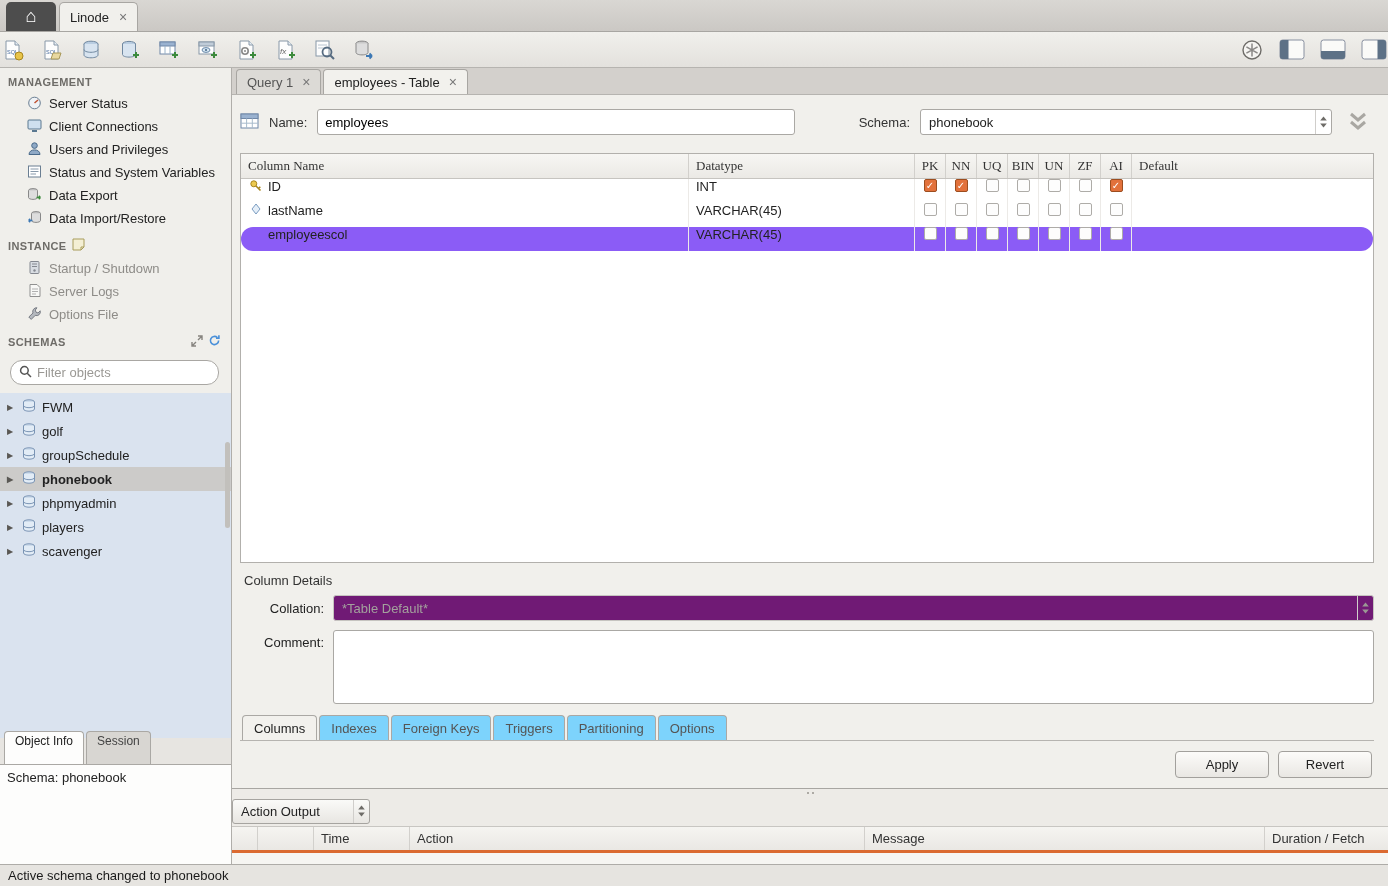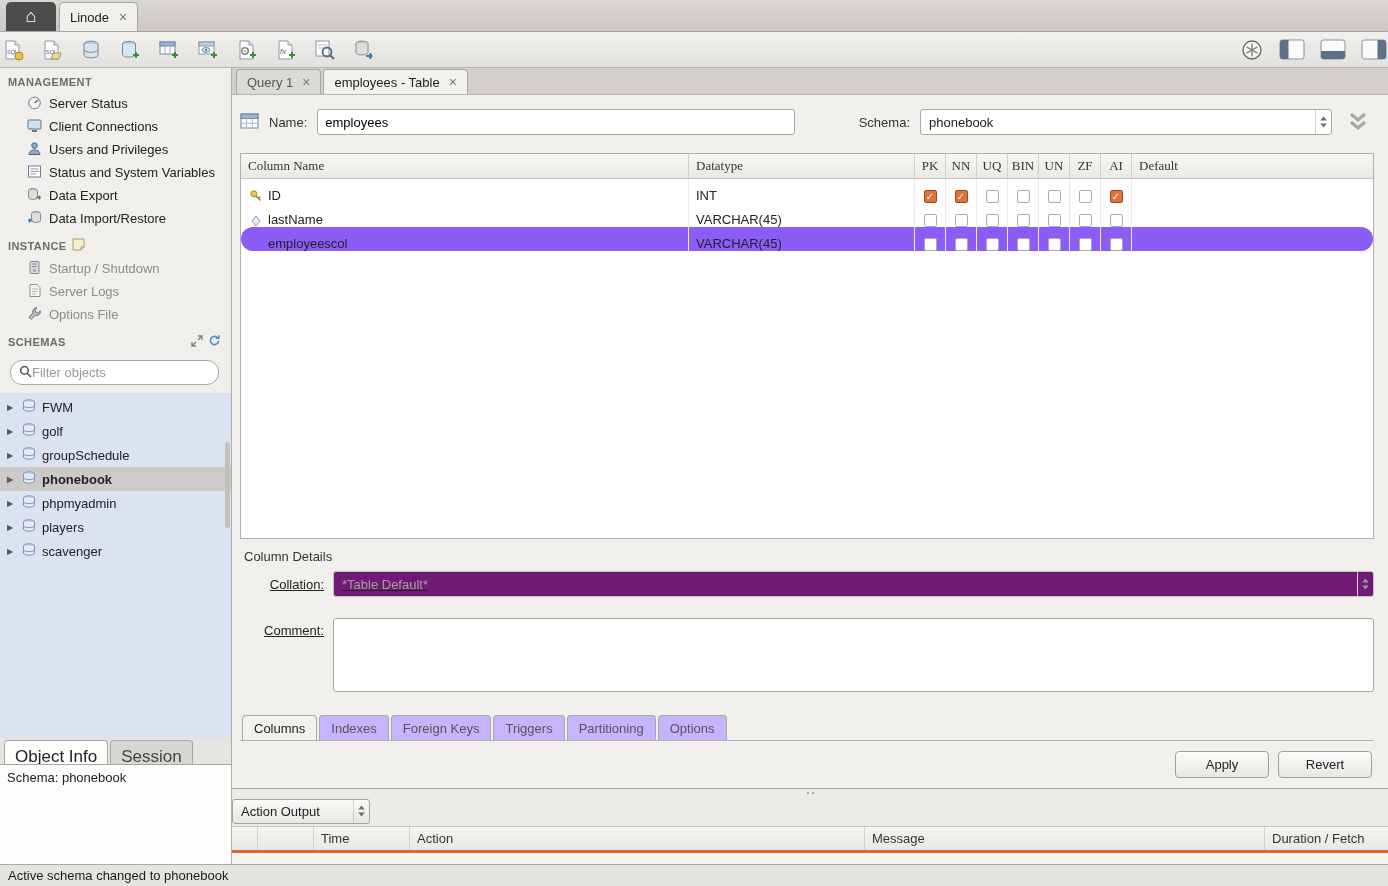--- a/index.html
+++ b/index.html
@@ -20,31 +20,31 @@
 
   
   .content { flex:1; display:flex; min-height:0; }
 
   
   .sidebar { width:232px; flex:none; background:#f0efeb; display:flex; flex-direction:column; position:relative; border-right:1px solid #b0aeaa; }
   .side-h { font-size:11px; font-weight:bold; color:#6e6c68; padding:8px 10px 4px 8px; letter-spacing:.4px; display:flex; align-items:center; gap:5px; }
   .side-h .sp { flex:1; }
   .side-item { height:23px; display:flex; align-items:center; gap:7px; padding-left:27px; white-space:nowrap; overflow:hidden; }
   .side-item.dim { color:#8e8c88; }
-  .filter-box { margin:7px 12px 8px 10px; height:25px; background:#fff; border:1px solid #a9a7a3; border-radius:12px; display:flex; align-items:center; padding:0 8px; }
+  .filter-box { margin:7px 12px 8px 10px; height:25px; background:#fff; border:1px solid #a9a7a3; border-radius:12px; display:flex; align-items:center; padding:0 8px; gap:5px; }
   .filter-box input { border:none; outline:none; flex:1; font-family:"Liberation Sans",sans-serif; font-size:13px; color:#333; background:transparent; }
   .filter-box input::placeholder { color:#9a9894; }
   .schema-tree { flex:1; background:#dae3ef; overflow:hidden; padding-top:2px; }
   .tree-row { height:24px; display:flex; align-items:center; gap:6px; padding-left:7px; white-space:nowrap; }
   .tree-row .tri { font-size:8px; color:#5a5854; width:9px; }
   .tree-row.selected { background:#cccbc9; font-weight:bold; }
   .side-scroll { position:absolute; right:1px; top:374px; width:5px; height:86px; background:#c2c0bc; border-radius:3px; }
   .side-bottom { flex:none; height:126px; display:flex; flex-direction:column; }
   .info-tabs { height:26px; display:flex; align-items:flex-end; padding-left:4px; gap:2px; background:#e7e5e1; }
-  .info-tab { height:24px; padding:6px 10px; display:flex; align-items:flex-start; border:1px solid #aaa8a4; border-bottom:none; border-radius:4px 4px 0 0; background:#d8d6d2; font-size:17px; color:#444; }
+  .info-tab { height:24px; padding:16px 10px; display:flex; align-items:flex-end; border:1px solid #aaa8a4; border-bottom:none; border-radius:4px 4px 0 0; background:#d8d6d2; font-size:12px; color:#444; }
   .info-tab.active { background:#fdfdfc; color:#222; }
   .info-panel { flex:1; background:#fdfdfc; border-top:1px solid #aaa8a4; padding:5px 7px; font-size:13px; }
 
   
   .main { flex:1; display:flex; flex-direction:column; min-width:0; background:#f1f0ec; }
   .etabs { height:27px; background:#d3d0cc; display:flex; align-items:flex-end; padding-left:4px; gap:2px; flex:none; border-bottom:1px solid #b6b4b0; }
   .etab { height:25px; padding:0 10px; display:flex; align-items:center; gap:9px; border:1px solid #a8a6a2; border-bottom:none; border-radius:4px 4px 0 0; background:#dcdad6; color:#555; }
   .etab.active { background:#f2f1ed; color:#222; }
 
   .editor-body { flex:1; padding:10px 14px 0 8px; display:flex; flex-direction:column; min-height:0; }
@@ -58,40 +58,40 @@
   .dbl-chevron { width:32px; display:flex; justify-content:center; }
 
   
   .grid { flex:1; min-height:220px; border:1px solid #b2b0ac; background:#fff; display:flex; flex-direction:column; overflow:hidden; }
   .ghead { height:25px; background:linear-gradient(#f7f6f3,#ebe9e5); border-bottom:1px solid #c6c4c0; display:flex; flex:none; color:#333; }
   .gh { display:flex; align-items:center; padding:0 7px; border-right:1px solid #d2d0cc;font-family:Liberation Serif, serif; }
   .gh.c-chk { justify-content:center; padding:0; }
   .c-name { width:448px; } .c-type { width:226px; } .c-chk { width:31px; } .c-def { flex:1; border-right:none !important; }
   .grow { height:24px; display:flex; flex:none; align-items:stretch; }
   .grow.selected { background:#8b5cf6;border-radius:12px; }
-  .gc { display:flex; align-items:flex-end; padding:0 7px; border-right:1px solid #eceae7; }
+  .gc { display:flex; align-items:flex-start; padding:0 7px; border-right:1px solid #eceae7; }
   .gc.c-chk { justify-content:center; padding:0; }
   .rowicon { width:16px; display:inline-flex; justify-content:center; margin-right:4px; }
   .cb { width:13px; height:13px; border:1px solid #aeaca8; background:#fdfdfd; border-radius:2px; display:inline-flex; align-items:center; justify-content:center; }
   .cb.checked { background:#e2713b; border-color:#9c4d1f; }
   .cb.checked::after { content:"✓"; color:#fff; font-size:10px; line-height:1; }
   .grid-fill { flex:1; background:#fff; }
 
   
   .details-title { margin:10px 0 7px 4px; color:#333; flex:none; }
-  .detail-row { display:flex; align-items:center; margin-bottom:21px; flex:none;text-decoration:underline; }
+  .detail-row { display:flex; align-items:center; margin-bottom:9px; flex:none; }
   .detail-row.top { align-items:flex-start; }
   .dlbl { width:84px; text-align:right; margin-right:9px; flex:none; }
   .detail-row.top .dlbl { margin-top:5px; }
   .collation-combo { flex:1; background:#701a75; color:#a3a19d; border-color:#c6c4c0; }
   .comment-area { flex:1; height:74px; border:1px solid #aaa8a4; border-radius:3px; background:#fff; resize:none; font-family:"Liberation Sans",sans-serif; font-size:13px; padding:4px 6px; }
 
   
   .btabs { display:flex; gap:2px; padding-left:2px; border-bottom:1px solid #b6b4b0; flex:none; margin-top:2px; }
-  .btab { height:25px; padding:0 11px; display:flex; align-items:center; border:1px solid #aaa8a4; border-bottom:none; border-radius:4px 4px 0 0; background:#c4b5fd; color:#555; }
+  .btab { height:25px; padding:0 11px; display:flex; align-items:center; border:1px solid #aaa8a4; border-bottom:none; border-radius:4px 4px 0 0; background:#7dd3fc; color:#555; }
   .btab.active { background:#f2f1ed; color:#222; }
 
   .apply-row { height:47px; display:flex; align-items:center; justify-content:flex-end; gap:9px; padding-right:2px; flex:none; }
   .pbtn { width:94px; height:27px; background:linear-gradient(#fcfbf9,#e9e7e3); border:1px solid #a2a09c; border-radius:4px; font-family:"Liberation Sans",sans-serif; font-size:13px; color:#222; }
 
   
   .bottom-panel { flex:none; height:76px; border-top:1px solid #a8a6a2; background:#edebe7; display:flex; flex-direction:column; }
   .grip-row { height:7px; display:flex; align-items:center; justify-content:center; gap:3px; }
   .grip-dot { width:2px; height:2px; border-radius:50%; background:#97958f; }
   .output-bar { height:30px; display:flex; align-items:center; padding-left:0; flex:none; }

